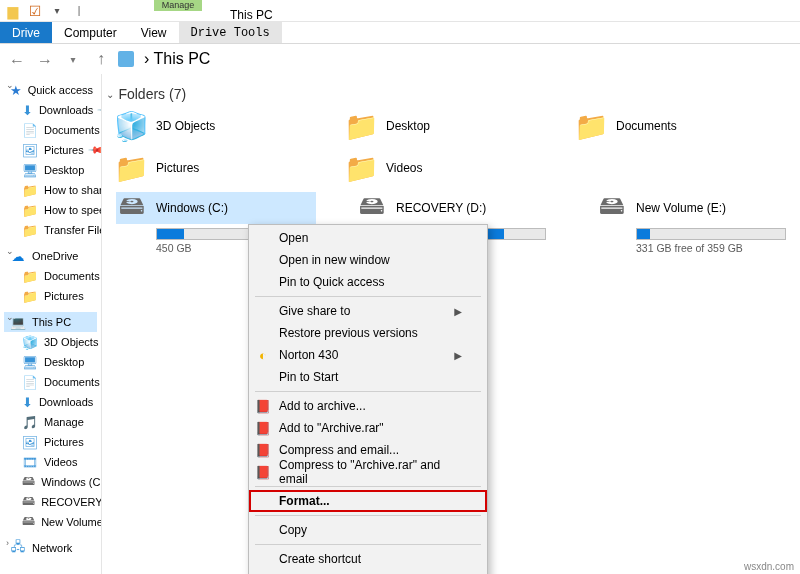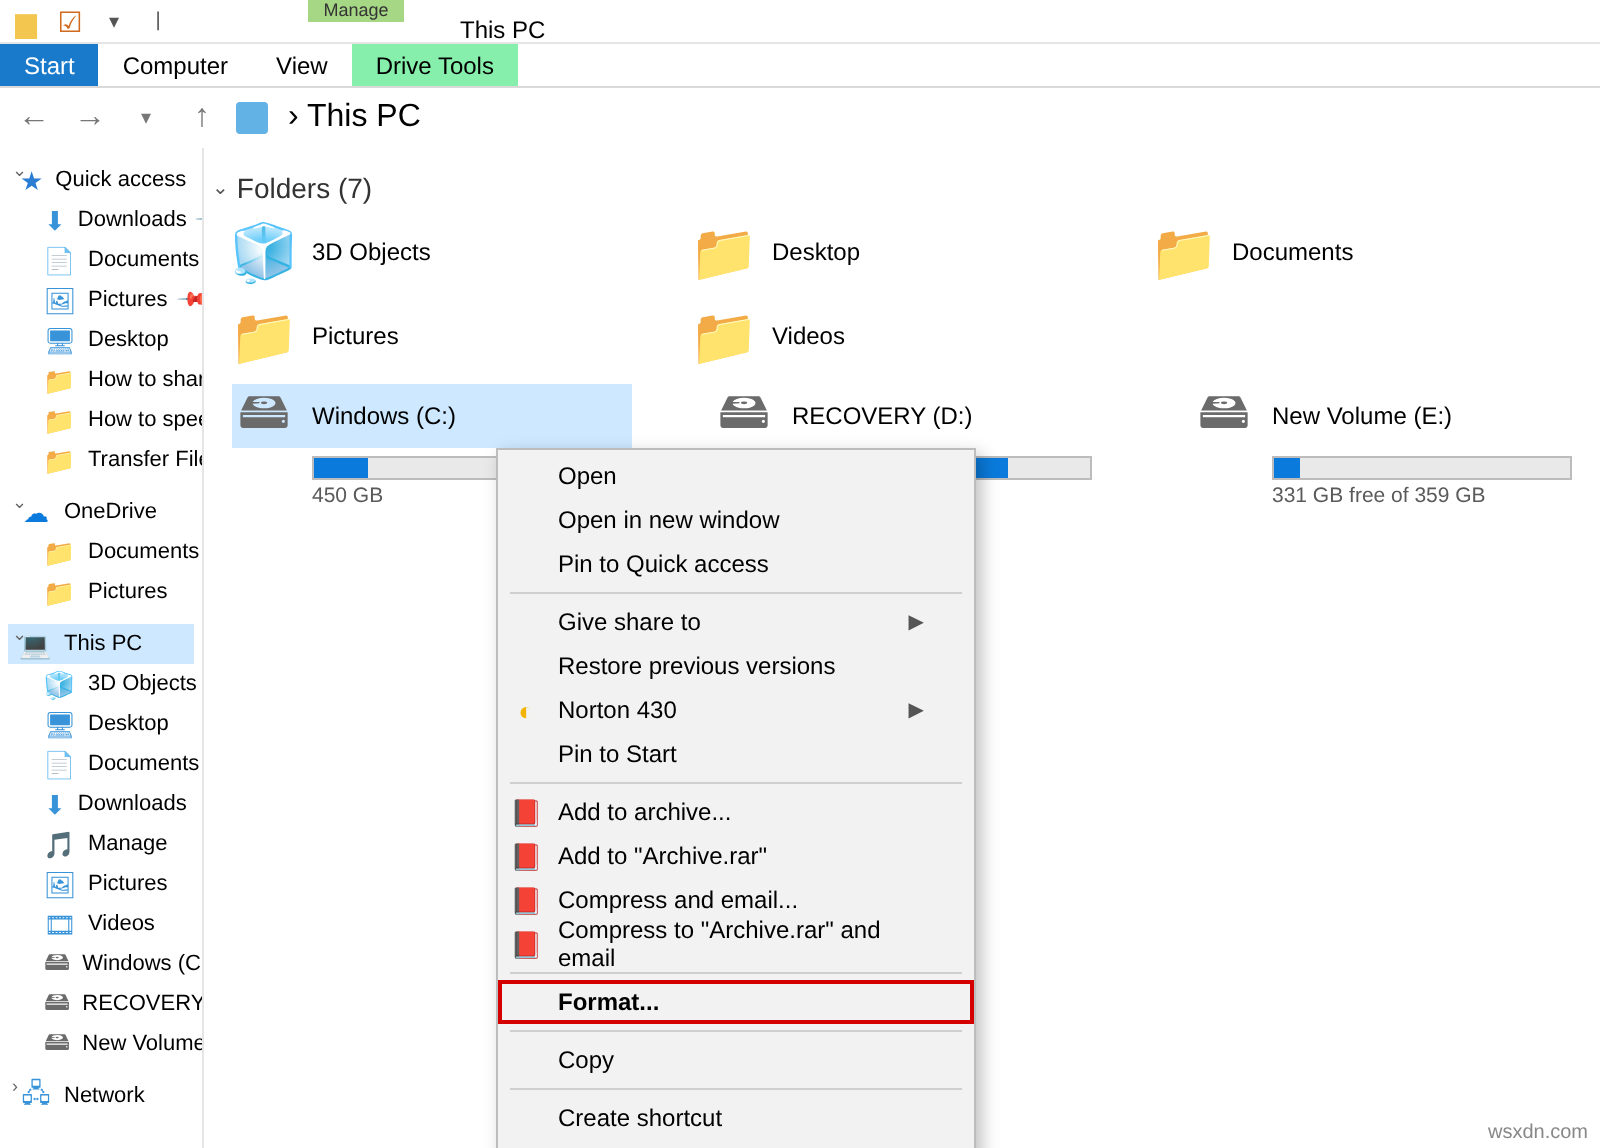--- a/index.html
+++ b/index.html
@@ -4,21 +4,21 @@
 <style>
   * { box-sizing: border-box; margin: 0; padding: 0; font-family: "Segoe UI", Tahoma, sans-serif; }
   body { width: 800px; height: 574px; overflow: hidden; background: #fff; font-size: 11px; color: #000; position: relative; }
   
   .titlebar { height: 22px; display: flex; align-items: center; border-bottom: 1px solid #e5e5e5; }
   .qat { display: flex; align-items: center; padding-left: 4px; gap: 4px; }
   .qat-icon { width: 18px; height: 18px; display:flex; align-items:center; justify-content:center; font-size: 14px; }
   .ribbon-tabs { height: 22px; display: flex; align-items: stretch; border-bottom: 1px solid #d9d9d9; font-size: 12px; }
   .tab { padding: 3px 12px; display:flex; align-items:center; }
   .tab.file { background:#1979ca; color:#fff; }
-  .tab.drive-tools { background:#86efac; }
+  .tab.drive-tools { background:#e5e5e5;font-family:Liberation Mono, monospace; }
   .tabgap { width: 0; }
   .context-tab-hdr { position:absolute; left:154px; top:0; height:11px; width:48px; background:#a6d785; font-size:9px; text-align:center; color:#333; line-height:11px; }
   .title-loc { position:absolute; left:230px; top:8px; font-size:12px; }
   
   .navbar { height: 30px; display:flex; align-items:center; padding: 0 6px; gap:6px; }
   .navbtn { width:22px; height:22px; display:flex; align-items:center; justify-content:center; color:#777; font-size:16px; }
   .loc-icon { width:16px; height:16px; background:#62b2e6; border-radius:2px; display:inline-block; margin-right:4px;}
   .loc-text { font-size:16px;text-align:right; }
   
   .body { display:flex; height: calc(574px - 22px - 22px - 30px); }
@@ -75,21 +75,21 @@
     <span class="qat-icon" style="color:#f3c74f;">▆</span>
     <span class="qat-icon" style="color:#d06a1f;">☑</span>
     <span class="qat-icon" style="color:#555;font-size:10px;">▾</span>
     <span class="qat-icon" style="color:#555;font-size:10px;">|</span>
   </div>
 </div>
 <div class="context-tab-hdr">Manage</div>
 <div class="title-loc">This PC</div>
 
 <div class="ribbon-tabs">
-  <div class="tab file">Start</div>
+  <div class="tab file">Drive</div>
   <div class="tab">Computer</div>
   <div class="tab">View</div>
   <div class="tabgap"></div>
   <div class="tab drive-tools">Drive Tools</div>
 </div>
 
 <div class="navbar">
   <div class="navbtn">←</div>
   <div class="navbtn">→</div>
   <div class="navbtn" style="font-size:10px;">▾</div>

